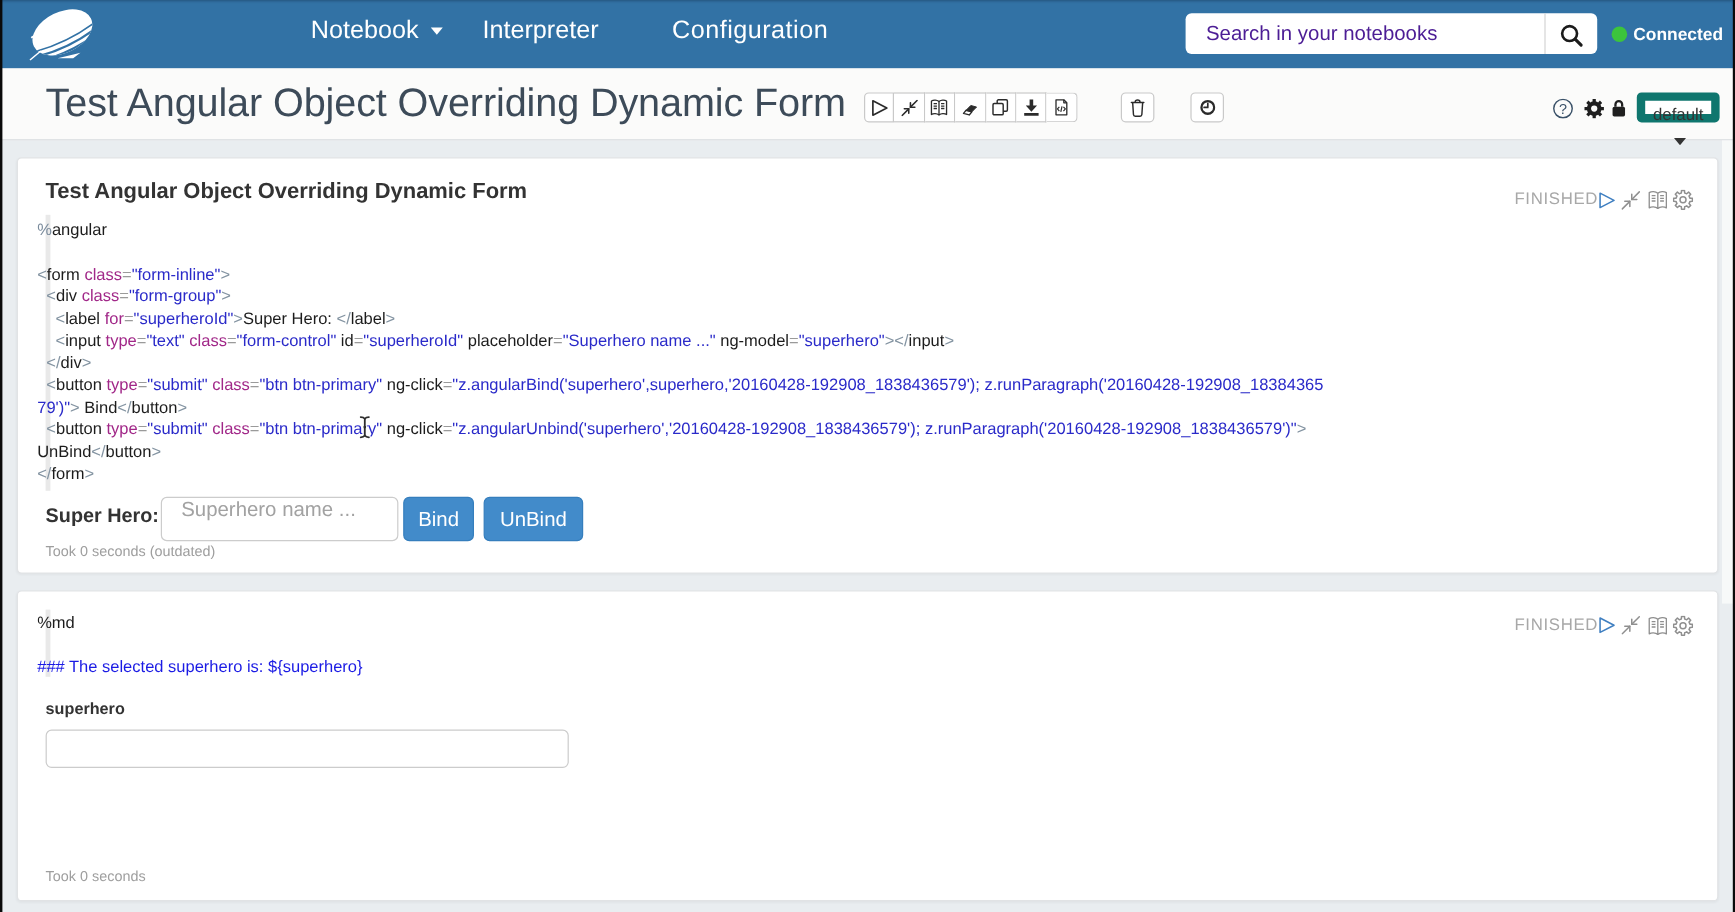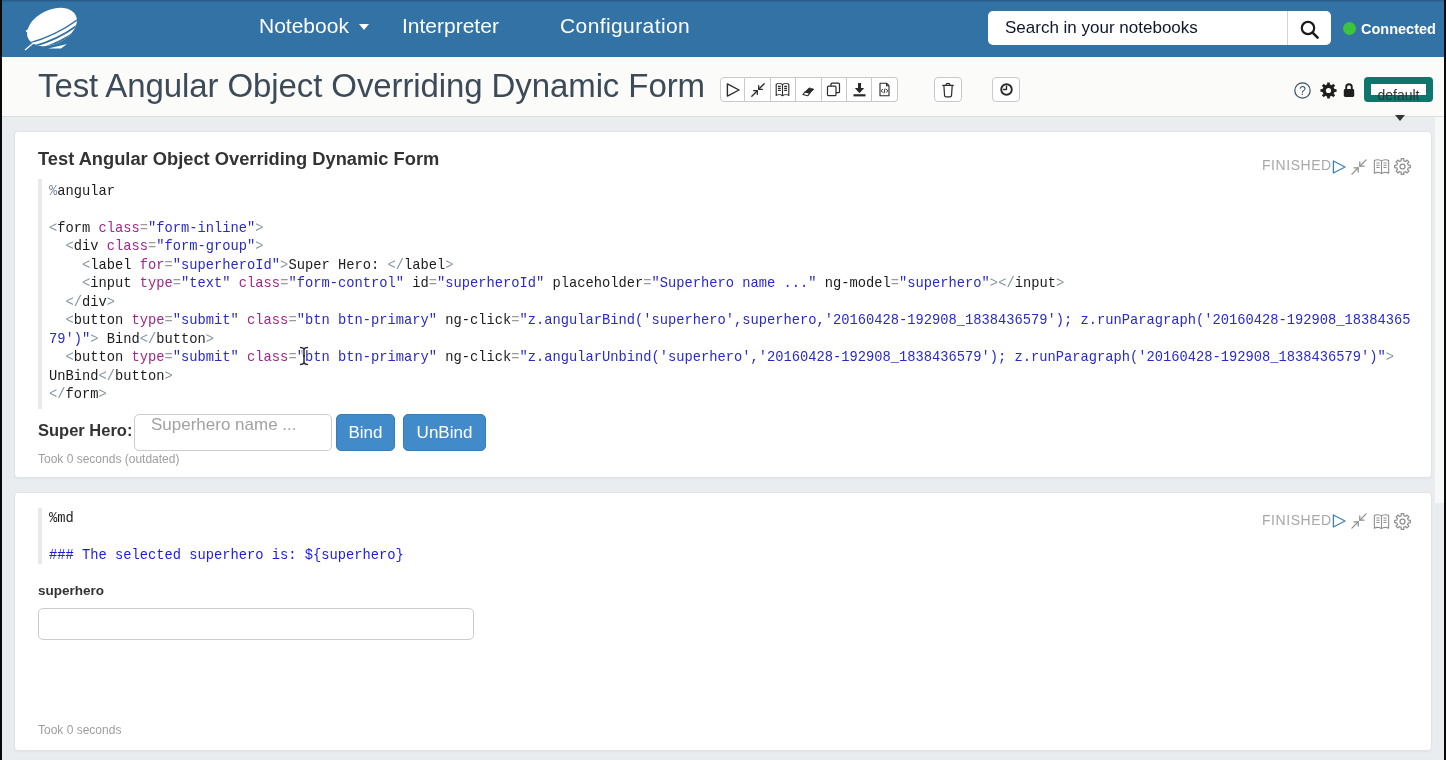--- a/index.html
+++ b/index.html
@@ -3,41 +3,41 @@
 *{margin:0;padding:0;box-sizing:border-box}
 html,body{width:1446px;height:760px;overflow:hidden;font-family:"Liberation Sans",sans-serif}
 body{position:relative;background:#e9edf0}
 .abs{position:absolute}
 
 #nav{position:absolute;left:0;top:0;width:1446px;height:57px;background:#3272a5;box-shadow:inset 0 2px 2px -1px rgba(0,0,20,0.25)}
 #brand{position:absolute;left:84px;top:6px;font-family:"Liberation Serif",serif;font-weight:bold;font-size:37px;color:#fff;letter-spacing:0px}
 .navitem{position:absolute;top:14px;font-size:21px;color:#fff}
 .caret{display:inline-block;width:0;height:0;border-left:5.5px solid transparent;border-right:5.5px solid transparent;border-top:6px solid #fff;vertical-align:middle}
 #search{position:absolute;left:988px;top:11px;width:343px;height:34px;background:#fff;border-radius:5px}
-#search .ph{position:absolute;left:17px;top:7px;font-size:17px;color:#0f172a}
+#search .ph{position:absolute;left:17px;top:7px;font-size:17px;color:#4c1d95}
 #search .sep{position:absolute;left:299px;top:0;width:1px;height:34px;background:#d4d4d4}
 #conn-dot{position:absolute;left:1343px;top:22px;width:13px;height:13px;border-radius:50%;background:#3cc43c}
 #conn-txt{position:absolute;left:1361px;top:21px;font-size:14.5px;font-weight:bold;color:#fff}
 
 #tbar{position:absolute;left:0;top:57px;width:1446px;height:60px;background:#fbfbfa;border-bottom:1px solid #d9dde0}
 #tbar h1{position:absolute;left:38px;top:10px;font-size:33px;font-weight:500;color:#3d4b59;letter-spacing:-0.1px}
 .btngrp{position:absolute;top:20px;height:25px;display:flex}
 .btn-i{width:25.4px;height:25px;background:#fff;border:1px solid #c9c9c9;border-left:none;display:flex;align-items:center;justify-content:center}
 .btn-i:first-child{border-left:1px solid #c9c9c9;border-radius:4px 0 0 4px}
 .btn-i:last-child{border-radius:0 4px 4px 0}
 .btn-s{position:absolute;top:20px;width:28px;height:25px;background:#fff;border:1px solid #c9c9c9;border-radius:4px;display:flex;align-items:center;justify-content:center}
 #defbtn{position:absolute;left:1364px;top:20px;width:69px;height:25px;background:#fff;border:7px solid #0f766e;border-radius:4px;font-size:14px;color:#333;text-align:center;line-height:23px}
 #defbtn .caret{border-top-color:#333;margin-left:3px;margin-top:-2px}
 
 .card{position:absolute;left:14px;width:1418px;background:#fff;border:1px solid #e1e3e5;border-radius:4px;box-shadow:0 1px 2px rgba(0,0,0,0.04)}
 .ptitle{position:absolute;left:23px;font-size:18.3px;font-weight:bold;color:#333}
 .status{position:absolute;font-size:14px;color:#a8a8a8;letter-spacing:0.55px}
 .picons{position:absolute;display:flex;align-items:center}
 .codebar{position:absolute;left:23px;width:4px;background:#e9e9e9}
-pre.code{position:absolute;left:34px;font-family:Liberation Mono, monospace;font-size:13.75px;line-height:18.5px;color:#1c1c1c;white-space:pre}
+pre.code{position:absolute;left:16px;font-family:Liberation Sans, sans-serif;font-size:13.75px;line-height:18.5px;color:#1c1c1c;white-space:pre}
 pre.code i{font-style:normal}
 pre.code i.at{color:#a12788}
 pre.code i.st{color:#2a2ac9}
 pre.code i.br{color:#8494a2}
 pre.code i.eq{color:#9a9a9a}
 pre.code i.pc{color:#7a8b9c}
 pre.code i.md{color:#1b1be4}
 
 .inpt{position:absolute;background:#fff;border:1px solid #ccc;border-radius:5px}
 .bbtn{position:absolute;height:37px;background:#428bca;border:1px solid #357ebd;border-radius:5px;color:#fff;font-size:17px;font-weight:normal;display:flex;align-items:center;justify-content:center}

